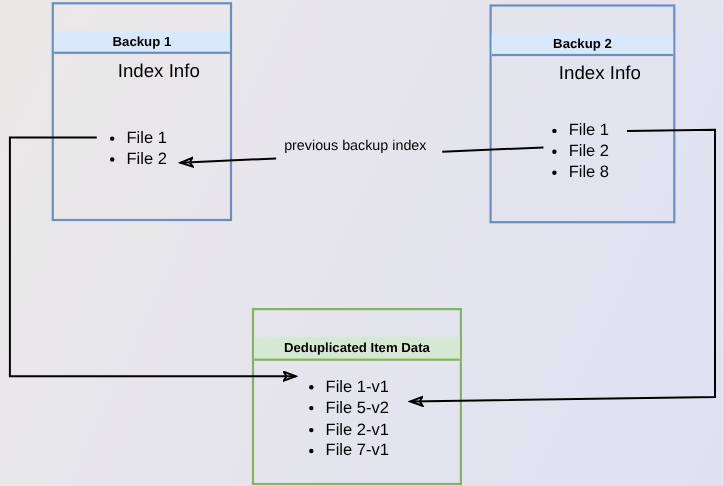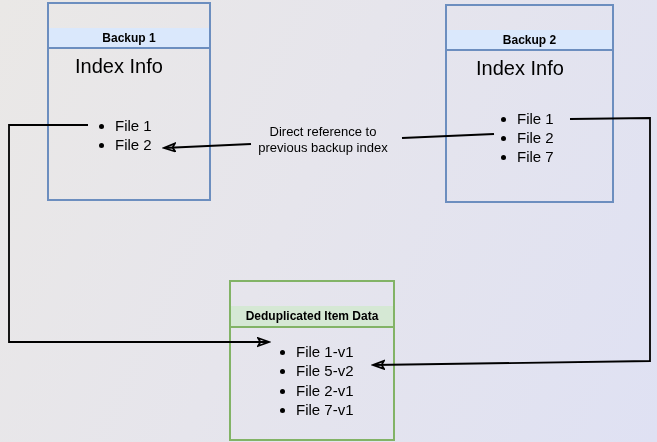--- a/index.html
+++ b/index.html
@@ -26,27 +26,28 @@
     font-weight: bold;
     font-size: 12px;
     color: #000;
     margin-top: 24px;
   }
   .blue .box-header  { background: #dae8fc; border-bottom: 2px solid #6c8ebf; height: 21px; }
   .green .box-header { background: #d5e8d4; border-bottom: 2px solid #82b366; height: 22px; }
 
   #backup1 { left: 47px;  top: 2px;   width: 164px; height: 199px; }
   #backup2 { left: 445px; top: 4px;   width: 169px; height: 199px; }
-  #dedup   { left: 229px; top: 280px; width: 166px; height: 161px; }
+  #dedup   { left: 229px; top: 280px; width: 191px; height: 161px; }
 
   .index-label {
     position: absolute;
-    font-size: 20px;
+    font-size: 17px;
     color: #000;
     white-space: nowrap;
+    margin-left: 32px;
   }
   #backup1 .index-label { left: 26px; top: 51px; }
   #backup2 .index-label { left: 29px; top: 51px; }
 
   ul.file-list {
     position: absolute;
     margin: 0;
     padding-left: 17px;
     list-style: disc outside;
     font-size: 15px;
@@ -89,36 +90,35 @@
       <li>File 2</li>
     </ul>
   </div>
 
   <div id="backup2" class="box blue">
     <div class="box-header">Backup 2</div>
     <div class="index-label">Index Info</div>
     <ul class="file-list">
       <li>File 1</li>
       <li>File 2</li>
-      <li>File 7</li>
+      <li>File 8</li>
     </ul>
   </div>
 
   <div id="dedup" class="box green">
     <div class="box-header">Deduplicated Item Data</div>
     <ul class="file-list">
       <li>File 1-v1</li>
       <li>File 5-v2</li>
       <li>File 2-v1</li>
       <li>File 7-v1</li>
     </ul>
   </div>
 
   <div class="annotation">
-    <div>Direct reference to</div>
     <div>previous backup index</div>
   </div>
 
   <svg class="arrows" width="657" height="442" viewBox="0 0 657 442">
     <defs>
       <marker id="ah" markerUnits="userSpaceOnUse" markerWidth="14" markerHeight="12" refX="12" refY="5" orient="auto">
         <path d="M1,1 L12,5 L1,9 L3.4,5 Z" fill="#000000" stroke="none"></path>
       </marker>
     </defs>
     <path d="M 88 125 L 9 125 L 9 342 L 269 342" marker-end="url(#ah)"></path>

